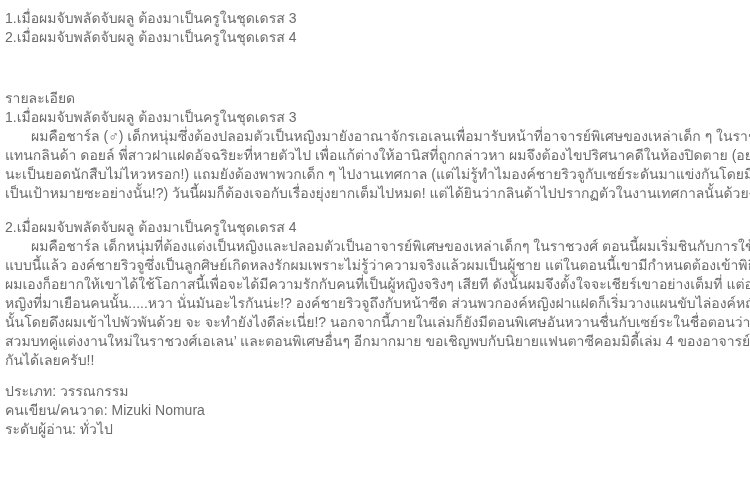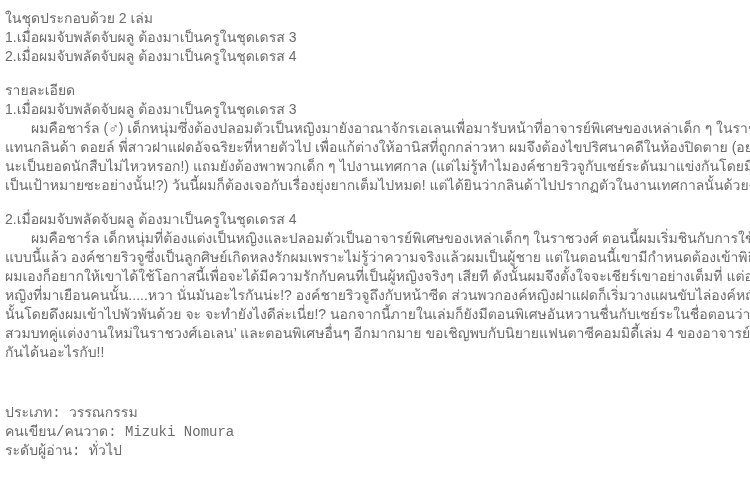--- a/index.html
+++ b/index.html
@@ -16,40 +16,38 @@
     padding: 9px 6px 0 5px;
     font-family: "Liberation Sans", "DejaVu Sans", sans-serif;
     font-size: 14px;
     line-height: 19px;
     color: #6b6b6b;
   }
   .line, .para-line {
     white-space: nowrap;
   }
   .details {
-    margin-top: 15px;
+    margin-top: 42px;
   }
   .entry-2 {
     margin-top: 15px;
   }
   .para-line.indent {
     padding-left: 26px;
   }
   .meta {
-    margin-top: 42px;
-    font-family: Liberation Mono, monospace;
+    margin-top: 12px;
   }
 </style>
 </head>
 <body style="background: rgb(255, 255, 255);">
 
 <div class="doc" style="color: rgb(107, 107, 107);">
 
   <section class="series">
-    <div class="line">ในชุดประกอบด้วย 2 เล่ม</div>
     <div class="line">1.เมื่อผมจับพลัดจับผลู ต้องมาเป็นครูในชุดเดรส 3</div>
     <div class="line">2.เมื่อผมจับพลัดจับผลู ต้องมาเป็นครูในชุดเดรส 4</div>
   </section>
 
   <section class="details">
     <div class="line">รายละเอียด</div>
 
     <div class="entry">
       <div class="line">1.เมื่อผมจับพลัดจับผลู ต้องมาเป็นครูในชุดเดรส 3</div>
       <div class="para">
@@ -62,21 +60,21 @@
 
     <div class="entry entry-2">
       <div class="line">2.เมื่อผมจับพลัดจับผลู ต้องมาเป็นครูในชุดเดรส 4</div>
       <div class="para">
           <div class="para-line indent">ผมคือชาร์ล เด็กหนุ่มที่ต้องแต่งเป็นหญิงและปลอมตัวเป็นอาจารย์พิเศษของเหล่าเด็กๆ ในราชวงศ์ ตอนนี้ผมเริ่มชินกับการใช้ชีวิต</div>
           <div class="para-line">แบบนี้แล้ว องค์ชายริวจูซึ่งเป็นลูกศิษย์เกิดหลงรักผมเพราะไม่รู้ว่าความจริงแล้วผมเป็นผู้ชาย แต่ในตอนนี้เขามีกำหนดต้องเข้าพิธีดูตัว!?</div>
           <div class="para-line">ผมเองก็อยากให้เขาได้ใช้โอกาสนี้เพื่อจะได้มีความรักกับคนที่เป็นผู้หญิงจริงๆ เสียที ดังนั้นผมจึงตั้งใจจะเชียร์เขาอย่างเต็มที่ แต่องค์</div>
           <div class="para-line">หญิงที่มาเยือนคนนั้น.....หวา นั่นมันอะไรกันน่ะ!? องค์ชายริวจูถึงกับหน้าซีด ส่วนพวกองค์หญิงฝาแฝดก็เริ่มวางแผนขับไล่องค์หญิงคน</div>
           <div class="para-line">นั้นโดยดึงผมเข้าไปพัวพันด้วย จะ จะทำยังไงดีล่ะเนี่ย!? นอกจากนี้ภายในเล่มก็ยังมีตอนพิเศษอันหวานชื่นกับเซย์ระในชื่อตอนว่า ‘การ</div>
           <div class="para-line">สวมบทคู่แต่งงานใหม่ในราชวงศ์เอเลน’ และตอนพิเศษอื่นๆ อีกมากมาย ขอเชิญพบกับนิยายแฟนตาซีคอมมิดี้เล่ม 4 ของอาจารย์พิเศษ</div>
-          <div class="para-line">กันได้นอะไรกับ!!</div>
+          <div class="para-line">กันได้เลยครับ!!</div>
         </div>
     </div>
   </section>
 
   <section class="meta">
     <div class="line">ประเภท: วรรณกรรม</div>
     <div class="line">คนเขียน/คนวาด: Mizuki Nomura</div>
     <div class="line">ระดับผู้อ่าน: ทั่วไป</div>
   </section>
 

